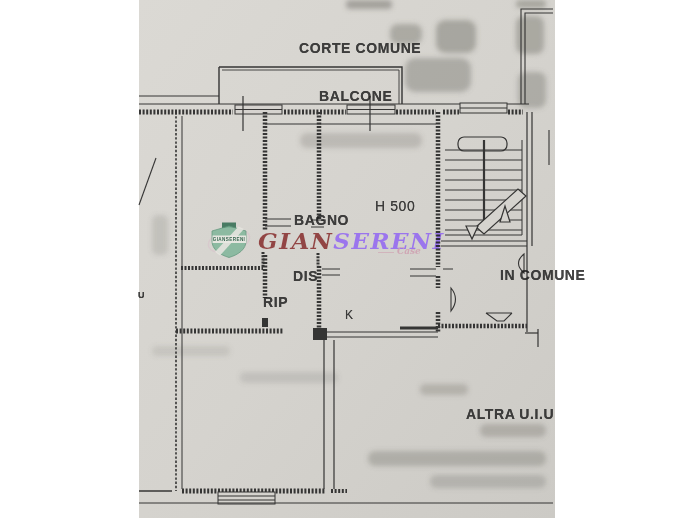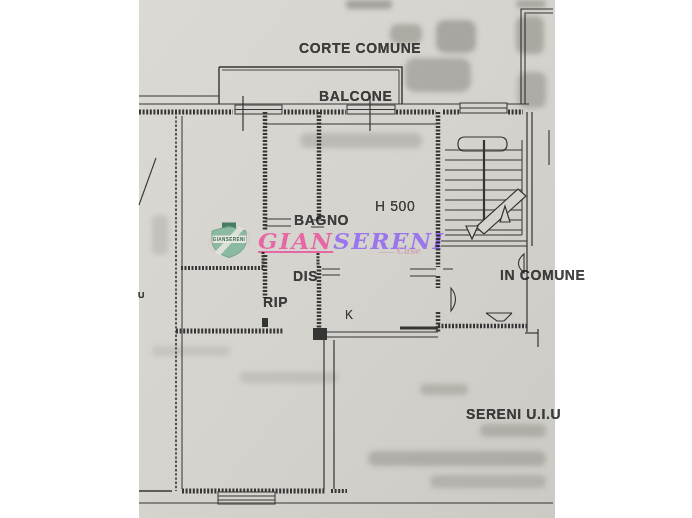--- a/index.html
+++ b/index.html
@@ -13,21 +13,21 @@
     position:absolute;color:#1b1b1b;font-weight:700;font-size:14px;
     letter-spacing:.6px;opacity:.82;white-space:nowrap;
     text-shadow:0 0 .6px #333;transform:scaleY(1.04);
   }
   
   .wm-text{
     position:absolute;left:258px;top:227px;
     font-family:"DejaVu Serif",serif;font-style:italic;font-weight:700;
     font-size:23px;letter-spacing:1.5px;white-space:nowrap;opacity:.78;
   }
-  .wm-gian{color:#ec4899;text-decoration:underline;}
+  .wm-gian{color:#7f1d1d;}
   .wm-sereni{color:#8b5cf6;}
   .wm-case{
     position:absolute;left:397px;top:246px;
     font-family:"DejaVu Serif",serif;font-style:italic;font-weight:700;
     font-size:9px;color:#cfa0b1;opacity:.85;text-align:center;
   }
   .wm-case-line{
     position:absolute;left:378px;top:252px;width:16px;height:1px;
     background:#cfa0b1;opacity:.6;
   }
@@ -224,17 +224,17 @@
 
   <div class="layer">
     <span class="plabel" style="left:299px;top:40px;">CORTE COMUNE</span>
     <span class="plabel" style="left:291px;top:88px;padding-left:28px;">BALCONE</span>
     <span class="plabel" style="left:294px;top:186px;margin-top:26px;">BAGNO</span>
     <span class="plabel" style="left:375px;top:198px;font-weight:400;">H 500</span>
     <span class="plabel" style="left:293px;top:268px;">DIS</span>
     <span class="plabel" style="left:223px;top:294px;margin-left:40px;">RIP</span>
     <span class="plabel" style="left:345px;top:308px;font-size:12px;font-weight:400;">K</span>
     <span class="plabel" style="left:488px;top:267px;padding-left:12px;">IN COMUNE</span>
-    <span class="plabel" style="left:466px;top:406px;">SERENI U.I.U</span>
+    <span class="plabel" style="left:466px;top:406px;">ALTRA U.I.U</span>
     <span class="plabel" style="left:138px;top:290px;font-size:9px;">U</span>
   </div>
 
 </div>
 
 </body></html>

